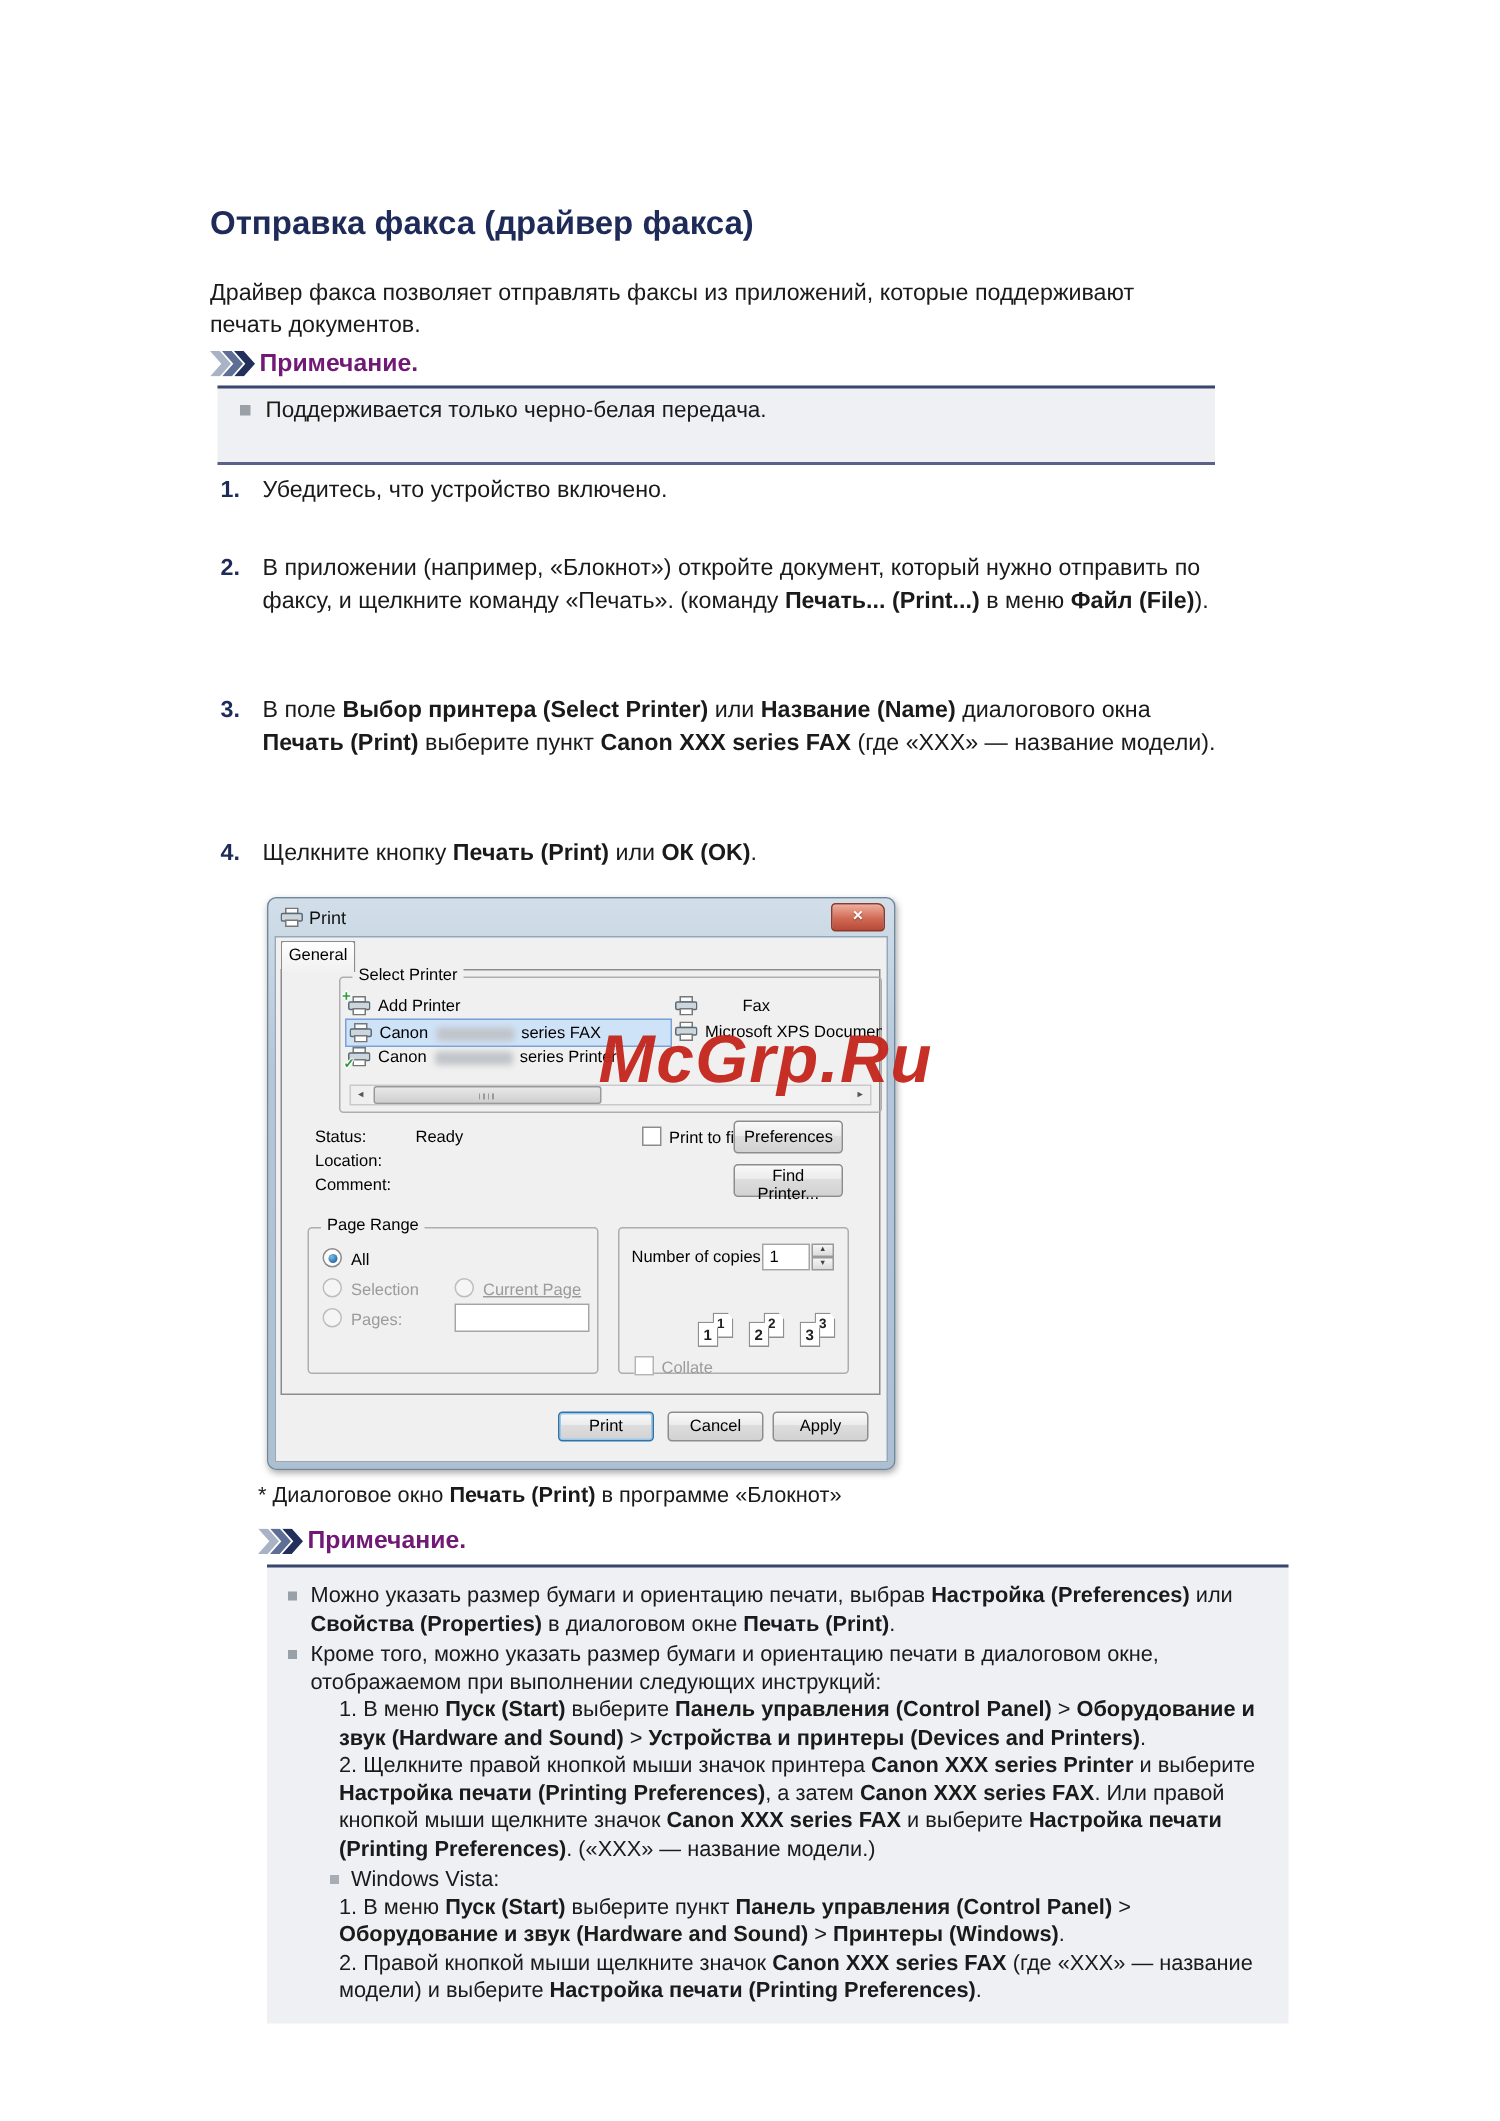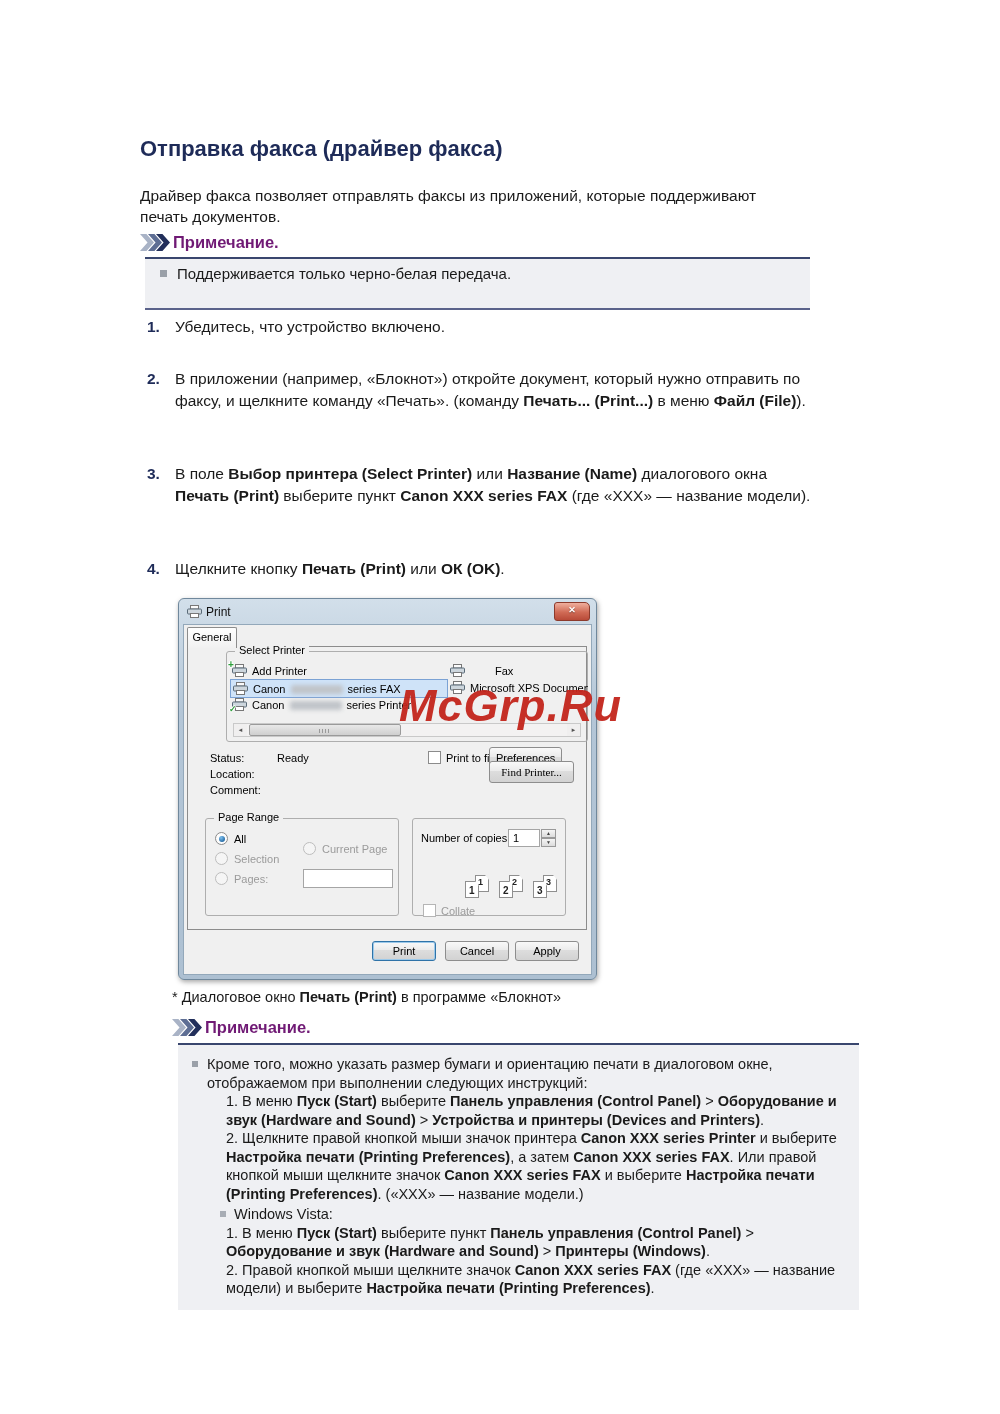--- a/index.html
+++ b/index.html
@@ -245,31 +245,31 @@
 
         <span class="lbl" style="left:22px;top:105px;">Status:</span>
         <span class="lbl" style="left:89px;top:105px;">Ready</span>
         <span class="lbl" style="left:22px;top:121px;">Location:</span>
         <span class="lbl" style="left:22px;top:137px;">Comment:</span>
 
         <span class="lbl" style="left:240px;top:104px;">
           <span class="cb"></span><span>Print to file</span>
         </span>
         <button class="wbtn" style="left:301px;top:100px;width:73px;height:22px;">Preferences</button>
-        <button class="wbtn" style="left:301px;top:114px;width:85px;height:22px;font-family:Liberation Serif, serif;">Find Printer...</button>
+        <button class="wbtn" style="left:301px;top:129px;width:73px;height:22px;">Find Printer...</button>
 
         <div class="grp" style="left:17px;top:171px;width:192px;height:96px;">
           <span class="grp-label">Page Range</span>
           <span class="lbl" style="left:9px;top:13px;">
             <span class="radio sel"></span><span>All</span>
           </span>
           <span class="lbl dtext" style="left:9px;top:33px;">
             <span class="radio dis"></span><span>Selection</span>
           </span>
-          <span class="lbl dtext" style="left:97px;top:23px;">
+          <span class="lbl dtext" style="left:97px;top:33px;text-decoration:underline;">
             <span class="radio dis"></span><span>Current Page</span>
           </span>
           <span class="lbl dtext" style="left:9px;top:53px;">
             <span class="radio dis"></span><span>Pages:</span>
           </span>
           <span class="txtinput" style="left:97px;top:50px;width:88px;height:17px;"></span>
         </div>
 
         <div class="grp" style="left:224px;top:171px;width:152px;height:96px;">
           <span class="lbl" style="left:8px;top:13px;">Number of copies:</span>
@@ -327,20 +327,21 @@
       <span class="chev c1"></span>
         <span class="chev c2"></span>
         <span class="chev c3"></span>
     </span>
     <span class="note-label">Примечание.</span>
   </div>
 
   <div class="abs note-box note2-box">
     <div class="n2-item">
       <span class="sq2"></span>
+      <span>Можно указать размер бумаги и ориентацию печати, выбрав <b>Настройка (Preferences)</b> или <b>Свойства (Properties)</b> в диалоговом окне <b>Печать (Print)</b>.</span>
     </div>
     <div class="n2-item">
       <span class="sq2"></span>
       <span>Кроме того, можно указать размер бумаги и ориентацию печати в диалоговом окне, отображаемом при выполнении следующих инструкций:</span>
     </div>
 
     <div class="n2-line">1. В меню <b>Пуск (Start)</b> выберите <b>Панель управления (Control Panel)</b> &gt; <b>Оборудование и звук (Hardware and Sound)</b> &gt; <b>Устройства и принтеры (Devices and Printers)</b>.</div>
     <div class="n2-line">2. Щелкните правой кнопкой мыши значок принтера <b>Canon XXX series Printer</b> и выберите <b>Настройка печати (Printing Preferences)</b>, а затем <b>Canon XXX series FAX</b>. Или правой кнопкой мыши щелкните значок <b>Canon XXX series FAX</b> и выберите <b>Настройка печати (Printing Preferences)</b>. («XXX» — название модели.)</div>
 
     <div class="n2-sub-label">

